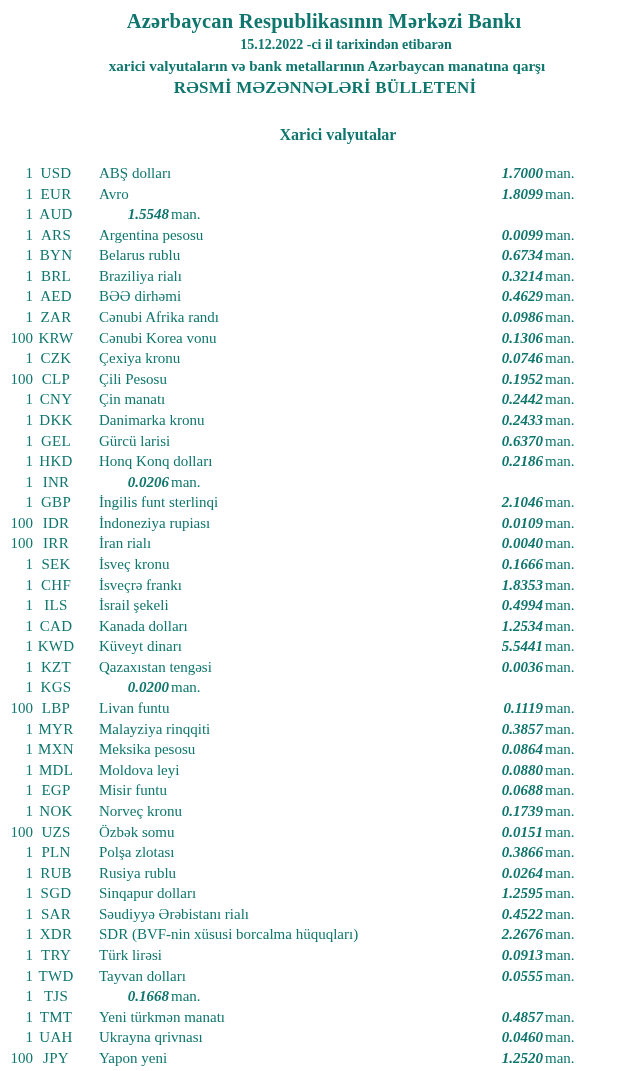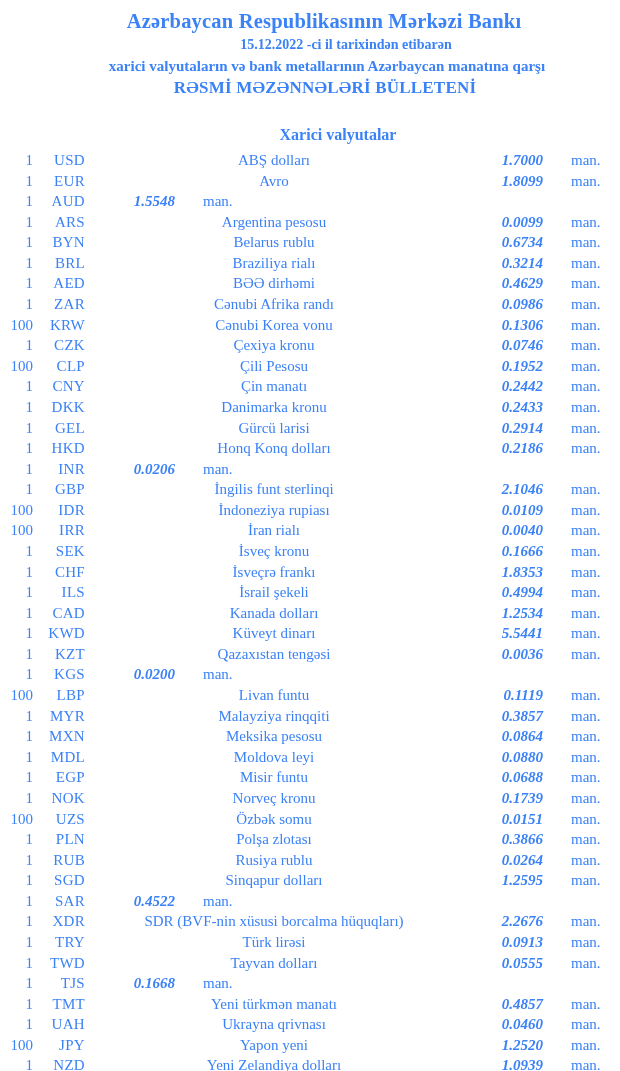--- a/index.html
+++ b/index.html
@@ -7,21 +7,21 @@
     padding: 0;
     background: #ffffff;
   }
   .page {
     position: relative;
     width: 620px;
     height: 1071px;
     background: #ffffff;
     overflow: hidden;
     font-family: "Liberation Serif", serif;
-    color: #3b82f6;
+    color: #0f766e;
   }
   .hdr-line {
     position: relative;
     text-align: center;
     font-weight: bold;
     white-space: nowrap;
   }
   .hdr-title {
     margin-top: 8px;
     left: 14px;
@@ -68,44 +68,44 @@
     line-height: 20.59px;
     font-size: 15px;
   }
   .qty {
     width: 33px;
     text-align: right;
     flex: 0 0 auto;
   }
   .code {
     width: 46px;
-    margin-left: 6px;
-    text-align: right;
+    text-align: center;
     flex: 0 0 auto;
     letter-spacing: 0.3px;
   }
   .name {
     flex: 1 1 auto;
-    margin-left: 10px;
-    text-align: center;
+    margin-left: 20px;
+    text-align: left;
     white-space: nowrap;
     overflow: hidden;
   }
   .value {
     width: 90px;
     flex: 0 0 auto;
     text-align: right;
     font-weight: bold;
     font-style: italic;
+    margin-top: 13px;
   }
   .man {
     width: 77px;
     flex: 0 0 auto;
     box-sizing: border-box;
-    padding-left: 28px;
+    padding-left: 2px;
     text-align: left;
   }
 </style>
 </head>
 <body>
 
 <div class="page">
 
   <div class="hdr-line hdr-title">Azərbaycan Respublikasının Mərkəzi Bankı</div>
 
@@ -205,21 +205,21 @@
         <span class="qty">1</span>
         <span class="code">DKK</span>
         <span class="name">Danimarka kronu</span>
         <span class="value">0.2433</span>
         <span class="man">man.</span>
       </div>
       <div class="row">
         <span class="qty">1</span>
         <span class="code">GEL</span>
         <span class="name">Gürcü larisi</span>
-        <span class="value">0.2914</span>
+        <span class="value">0.6370</span>
         <span class="man">man.</span>
       </div>
       <div class="row">
         <span class="qty">1</span>
         <span class="code">HKD</span>
         <span class="name">Honq Konq dolları</span>
         <span class="value">0.2186</span>
         <span class="man">man.</span>
       </div>
       <div class="row">
@@ -363,20 +363,21 @@
       <div class="row">
         <span class="qty">1</span>
         <span class="code">SGD</span>
         <span class="name">Sinqapur dolları</span>
         <span class="value">1.2595</span>
         <span class="man">man.</span>
       </div>
       <div class="row">
         <span class="qty">1</span>
         <span class="code">SAR</span>
+        <span class="name">Səudiyyə Ərəbistanı rialı</span>
         <span class="value">0.4522</span>
         <span class="man">man.</span>
       </div>
       <div class="row">
         <span class="qty">1</span>
         <span class="code">XDR</span>
         <span class="name">SDR (BVF-nin xüsusi borcalma hüquqları)</span>
         <span class="value">2.2676</span>
         <span class="man">man.</span>
       </div>

